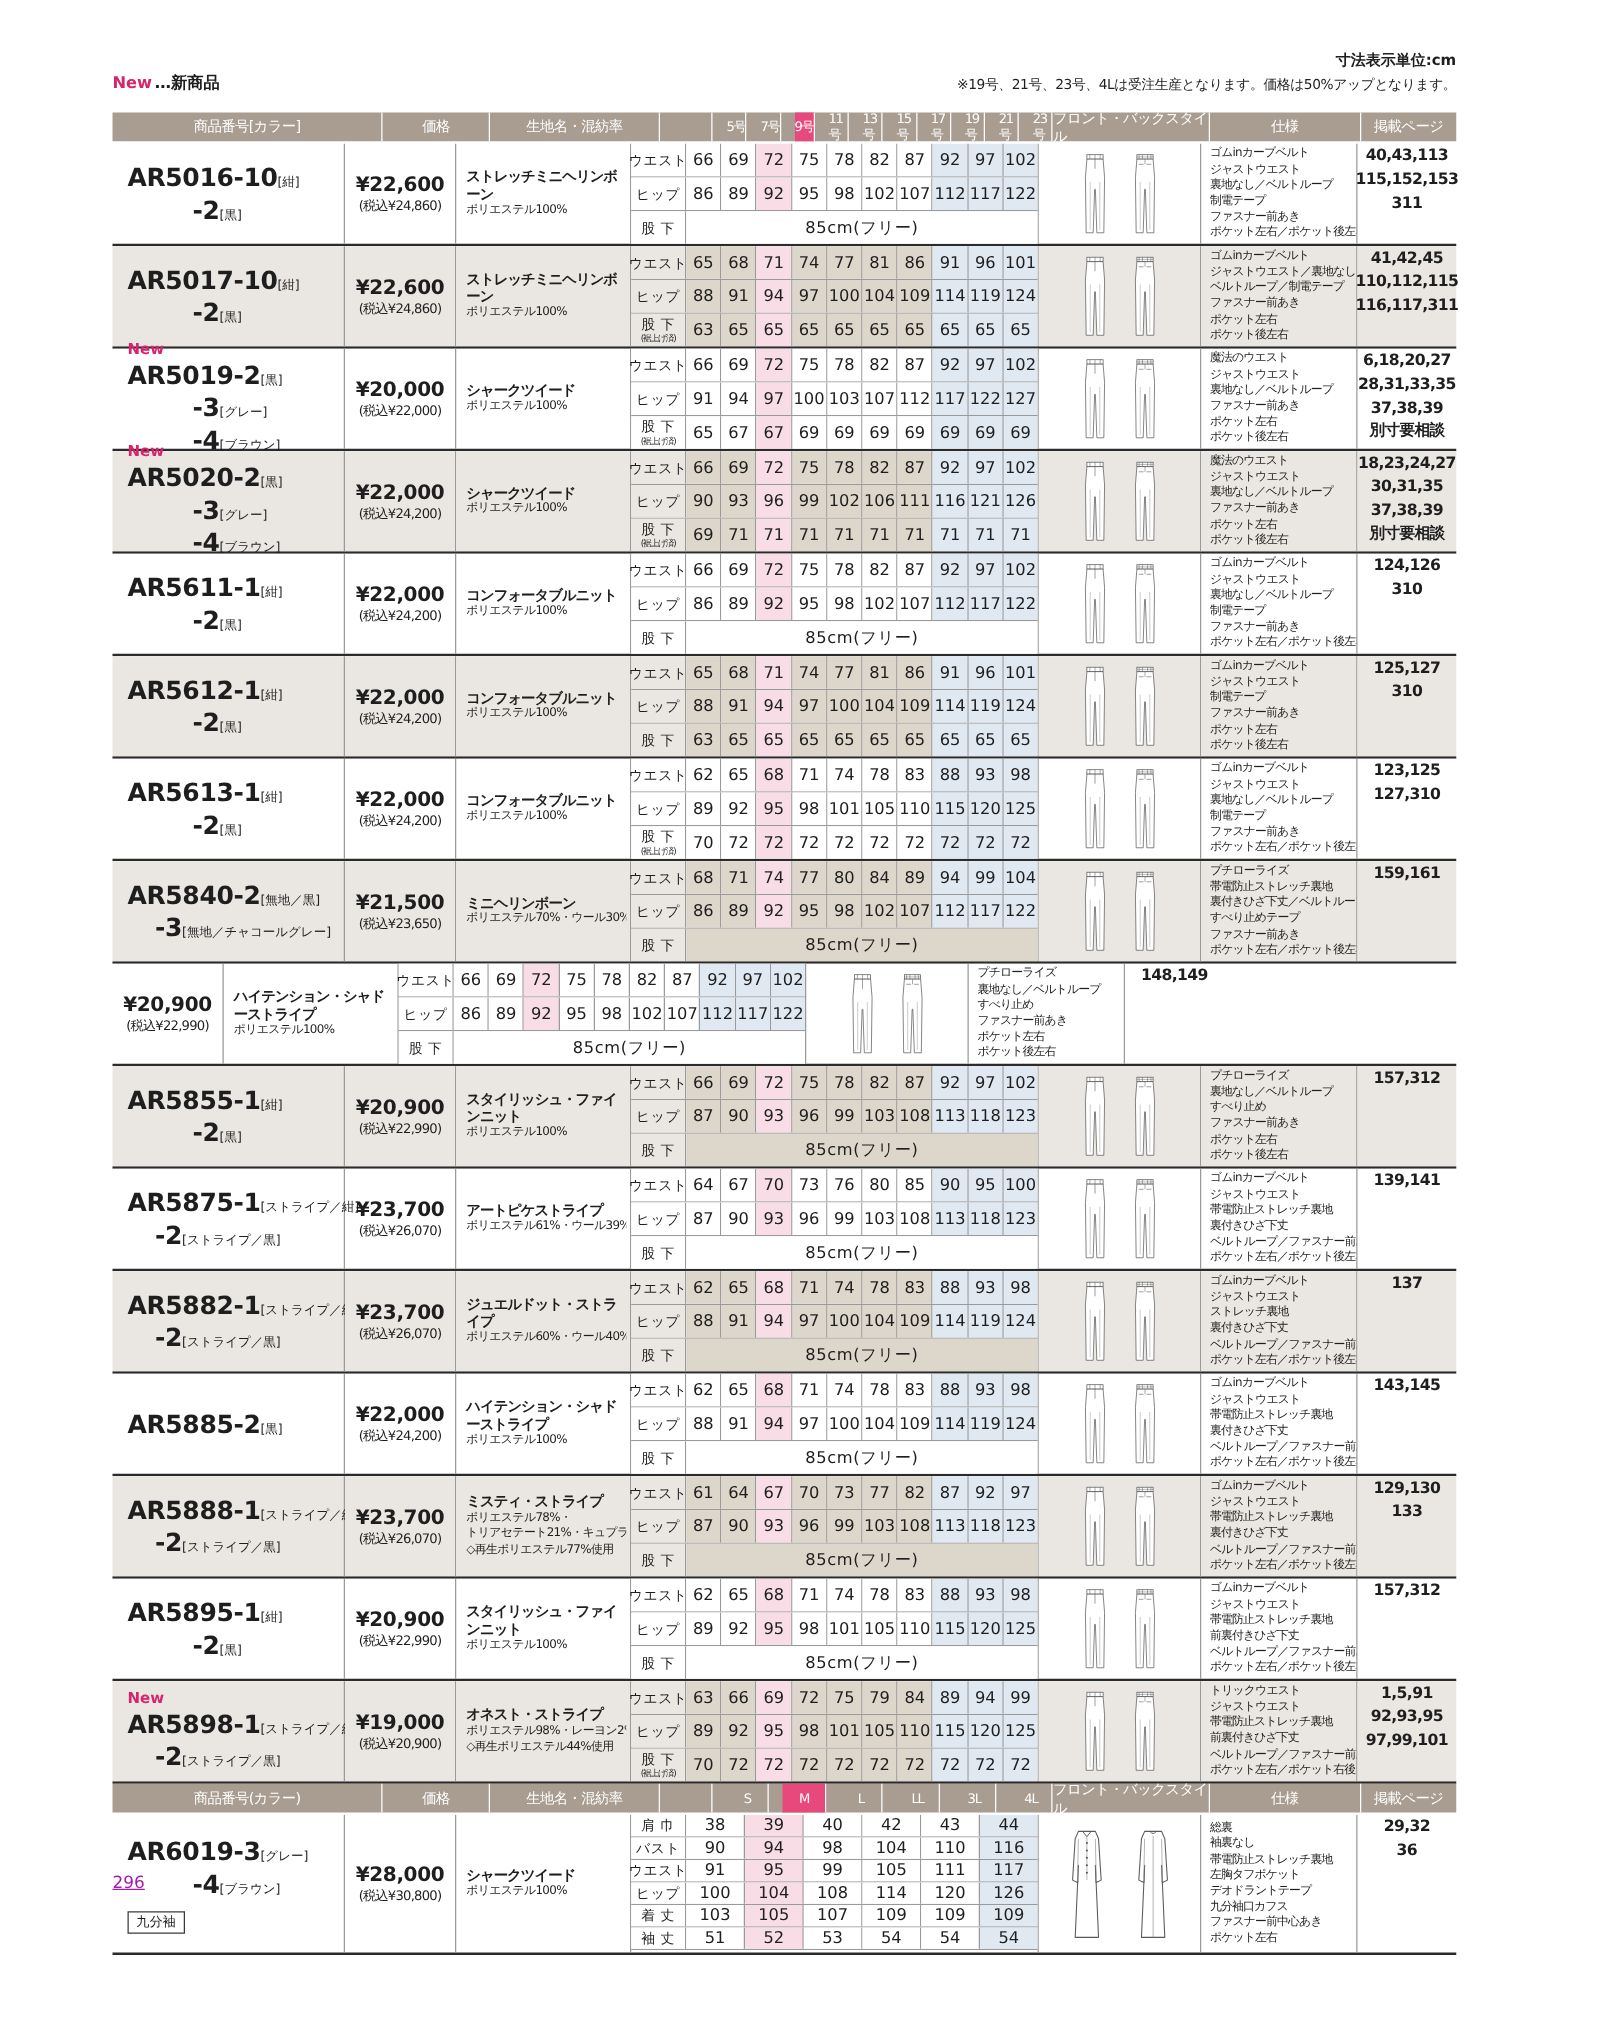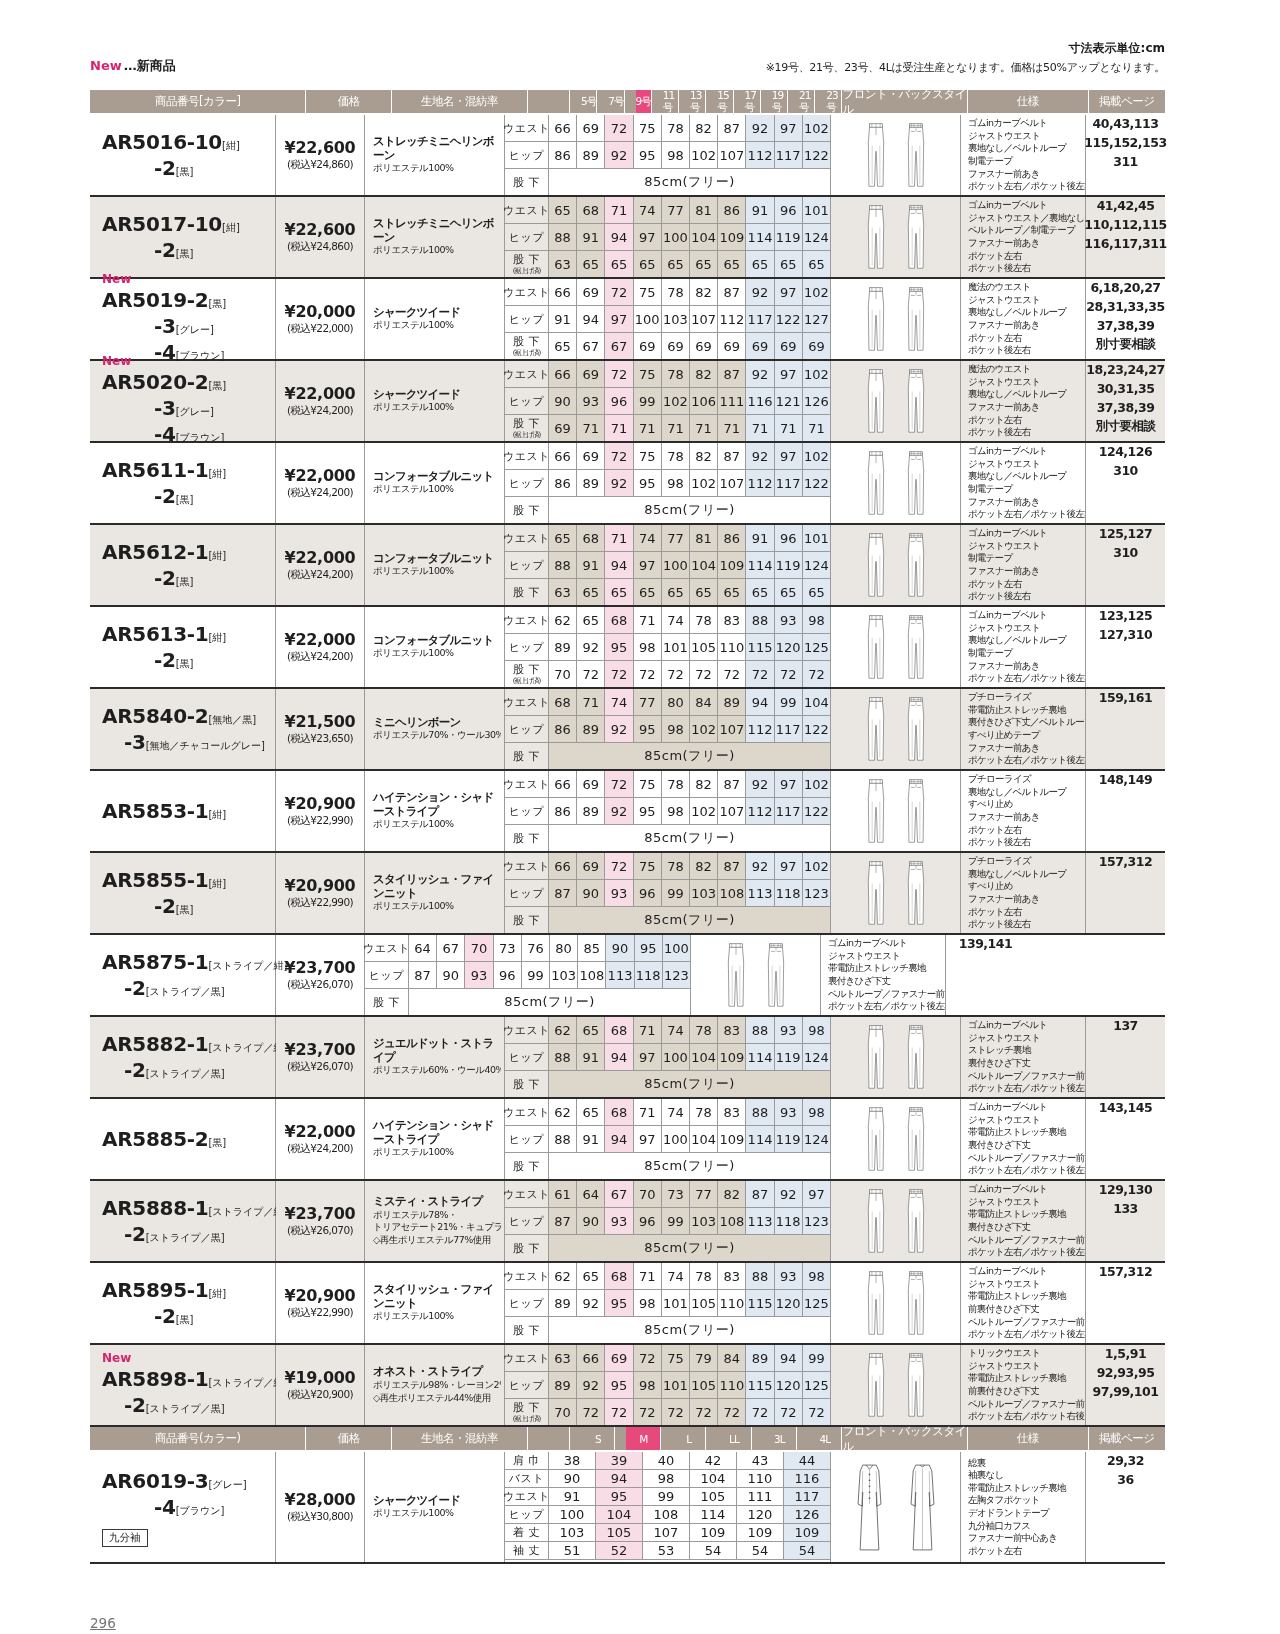--- a/index.html
+++ b/index.html
@@ -63,21 +63,21 @@
   .g-dress{height:95px;width:43px;}
   .cspec{width:125px;justify-content:center;padding-left:7px;overflow:hidden;}
   .specline{font-size:9.5px;letter-spacing:-0.7px;line-height:12.6px;white-space:nowrap;}
   .cpages{width:79px;border-right:none;align-items:center;justify-content:flex-start;text-align:center;font-weight:bold;}
   .pageline{font-size:12.5px;line-height:1.5;letter-spacing:-0.5px;white-space:nowrap;}
   .prow.shade .cp,.prow.shade .cprice,.prow.shade .cfab,.prow.shade .cstyle,
   .prow.shade .cspec,.prow.shade .cpages,.prow.shade .slabel{background:var(--beige);}
   .prow.shade .num,.prow.shade .sfree{background:var(--beigecell);}
   .prow.shade .num.c9,.prow.shade .sfree.c9{background:var(--pinklight);}
   .prow.shade .num.cblue{background:var(--bluelight);}
-  .pageno{position:absolute;left:90px;top:1615px;font-size:13.5px;color:#737373;text-decoration:underline;}
+  .pageno{position:absolute;left:90px;top:1498px;font-size:13.5px;color:#a21caf;text-decoration:underline;}
 </style>
 </head>
 <body>
 
 <svg width="0" height="0" style="position:absolute">
   <defs>
     <g id="g-pants-front">
       <rect x="14" y="3" width="22" height="6" fill="#fff" stroke="#5a5a5a" stroke-width="1"></rect>
       <path d="M18,3 V9 M25,3 V9 M32,3 V9" fill="none" stroke="#5a5a5a" stroke-width="0.7"></path>
       <path d="M14,9 L36,9 L38,34 L37,109 L27.5,109 L25.5,50 L24.5,50 L22.5,109 L13,109 L12,34 Z" fill="#fff" stroke="#5a5a5a" stroke-width="1" stroke-linejoin="round"></path>
@@ -771,23 +771,20 @@
         <div class="specline">裏付きひざ下丈／ベルトループ</div>
         <div class="specline">すべり止めテープ</div>
         <div class="specline">ファスナー前あき</div>
         <div class="specline">ポケット左右／ポケット後左右</div>
       </div>
       <div class="cell cpages">
         <div class="pageline">159,161</div>
       </div>
     </div>
     <div class="prow">
-      <div class="cell cp">
-        <div class="codeline"><span class="cc">AR5853-1</span><span class="ck">[紺]</span></div>
-      </div>
       <div class="cell cprice">
         <div class="pmain">¥20,900</div>
         <div class="ptax">(税込¥22,990)</div>
       </div>
       <div class="cell cfab">
         <div class="fname">ハイテンション・シャドーストライプ</div>
         <div class="fsub">ポリエステル100%</div>
       </div>
       <div class="cmid">
         <div class="srow">
@@ -919,20 +916,24 @@
       </div>
     </div>
     <div class="prow">
       <div class="cell cp">
         <div class="codeline long"><span class="cc">AR5875-1</span><span class="ck">[ストライプ／紺]</span></div>
         <div class="codeline cont long"><span class="cc">-2</span><span class="ck">[ストライプ／黒]</span></div>
       </div>
       <div class="cell cprice">
         <div class="pmain">¥23,700</div>
         <div class="ptax">(税込¥26,070)</div>
+      </div>
+      <div class="cell cfab">
+        <div class="fname">アートピケストライプ</div>
+        <div class="fsub">ポリエステル61%・ウール39%</div>
       </div>
       <div class="cmid">
         <div class="srow">
           <div class="slabel">
             <div class="lmain">ウエスト</div>
           </div>
           <div class="num">64</div>
           <div class="num">67</div>
           <div class="num c9">70</div>
           <div class="num">73</div>

